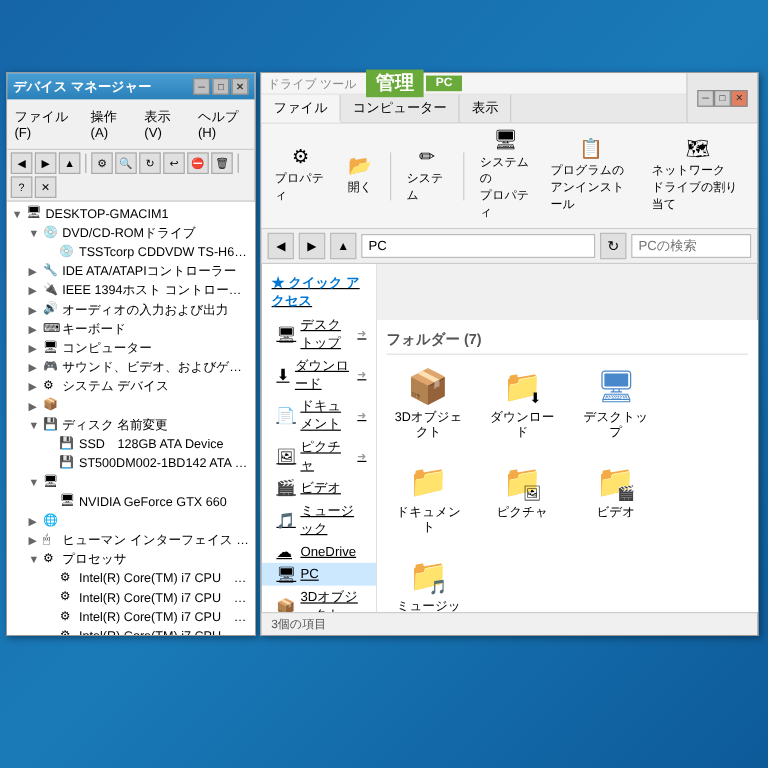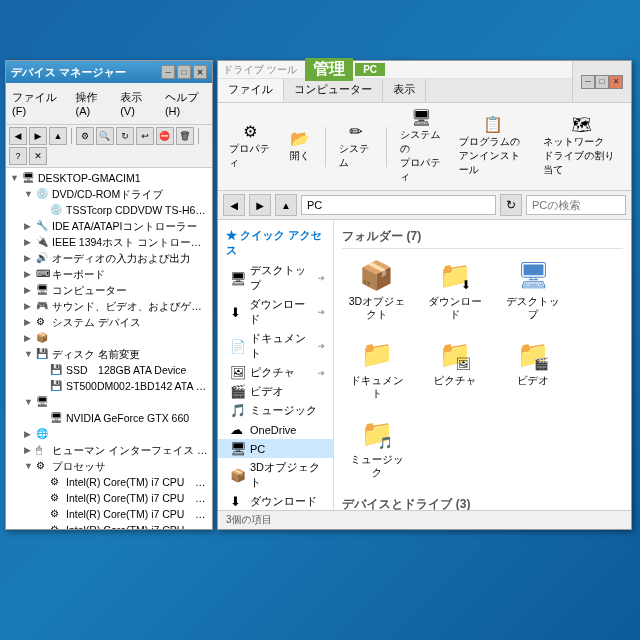--- a/index.html
+++ b/index.html
@@ -258,25 +258,26 @@
       background: white;
     }
 
     .explorer-body {
       display: flex;
       flex: 1;
       overflow: hidden;
     }
 
     .explorer-sidebar {
-      width: 116px;
+      width: 96px;
       background: white;
       border-right: 1px solid #ddd;
       overflow-y: auto;
       padding: 5px 0;
+      text-decoration: underline;
     }
 
     .sidebar-section-header {
       padding: 3px 8px;
       font-size: 11px;
       font-weight: bold;
       color: #0078d4;
       cursor: pointer;
     }
 
@@ -302,20 +303,21 @@
       margin-left: auto;
       font-size: 9px;
       color: #999;
     }
 
     .explorer-main {
       flex: 1;
       background: white;
       overflow-y: auto;
       padding: 8px;
+      margin-top: 47px;
     }
 
     .section-header {
       font-size: 12px;
       color: #555;
       margin-bottom: 6px;
       border-bottom: 1px solid #e0e0e0;
       padding-bottom: 3px;
       font-weight: bold;
     }

